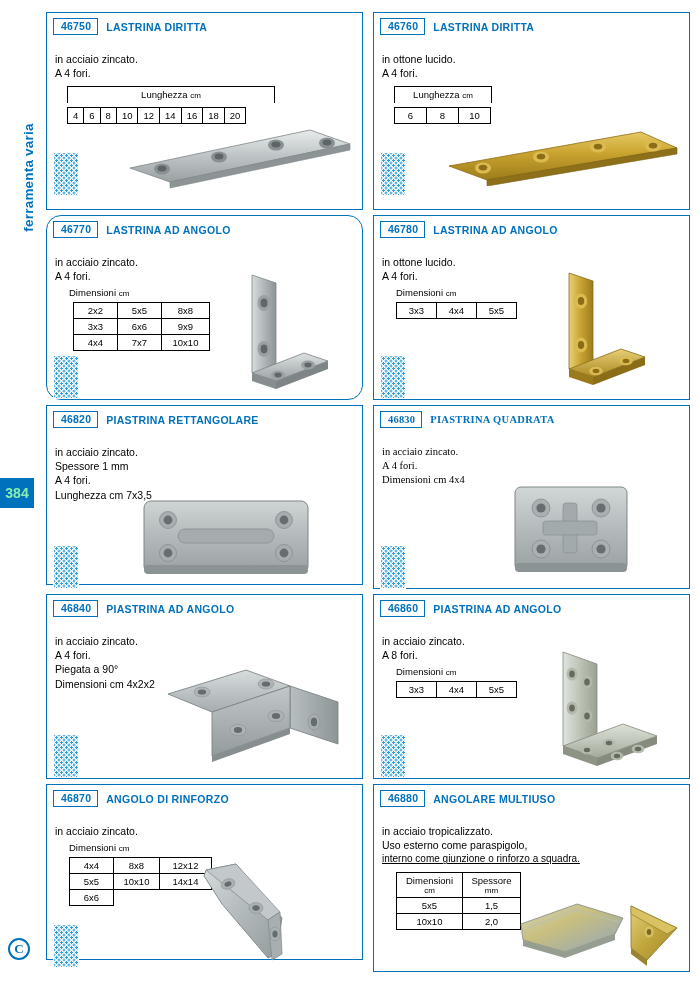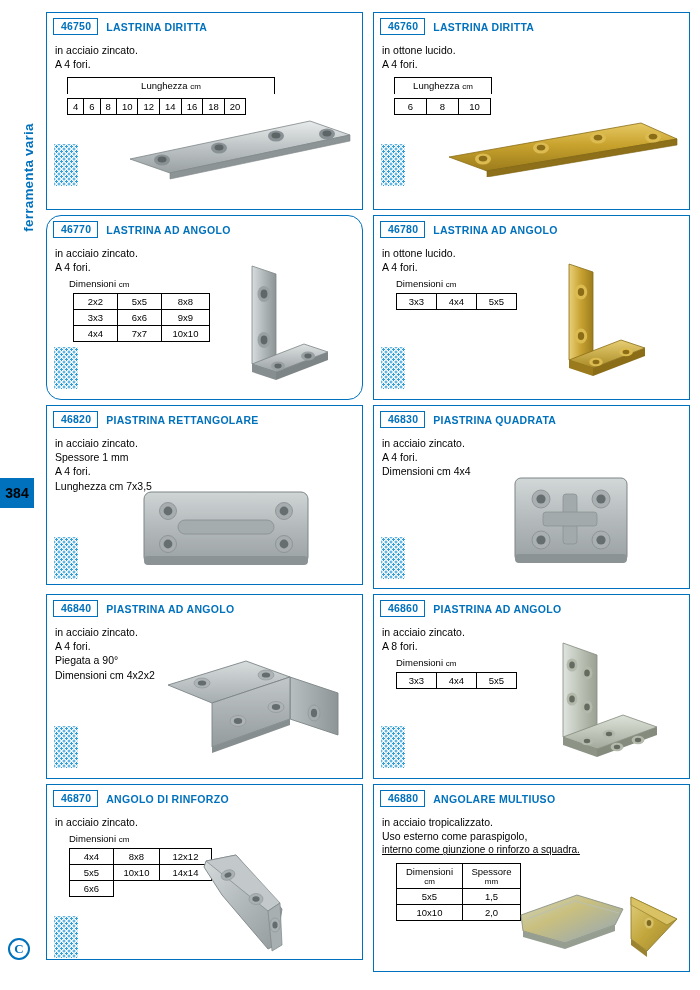--- a/index.html
+++ b/index.html
@@ -32,21 +32,21 @@
     letter-spacing: 0.2px;
     white-space: nowrap;
   }
   #page-number-tab {
     position: absolute;
     left: 0;
     top: 478px;
     width: 34px;
     height: 30px;
     background: #0071bc;
-    color: #000000;
+    color: #86efac;
     font-size: 14px;
     font-weight: bold;
     display: flex;
     align-items: center;
     justify-content: center;
   }
   #publisher-logo {
     position: absolute;
     left: 8px;
     top: 938px;
@@ -104,21 +104,21 @@
   }
   .card-body {
     position: relative;
     padding: 0 6px 6px 6px;
     min-height: 150px;
   }
   .desc {
     font-size: 10.5px;
     color: #000;
     line-height: 1.35;
-    margin: 4px 0 4px 2px;
+    margin: 13px 0 4px 2px;
   }
   .desc div { white-space: nowrap; }
 
   
   .meas-table {
     border-collapse: collapse;
     margin: 4px 0 0 14px;
     font-size: 9.5px;
   }
   .meas-table td, .meas-table th {
@@ -443,21 +443,21 @@
             <circle cx="30" cy="58" r="8.5" fill="#a8aeaf" stroke="#868e90" stroke-width="0.8"></circle>
             <circle cx="30" cy="58" r="4.4" fill="#666e70"></circle>
             <circle cx="146" cy="58" r="8.5" fill="#a8aeaf" stroke="#868e90" stroke-width="0.8"></circle>
             <circle cx="146" cy="58" r="4.4" fill="#666e70"></circle>
           </g>
         </svg>
       </div>
     </div>
   </div>
 
-  <div class="card" style="height:184px;">
+  <div class="card" style="height:184px;font-family:Liberation Serif, serif;">
     <div class="card-header">
       <span class="code-box">46830</span>
       <span class="card-title">PIASTRINA QUADRATA</span>
     </div>
     <div class="card-body">
       <div class="desc">
         <div>in acciaio zincato.</div>
         <div>A 4 fori.</div>
         <div>Dimensioni cm 4x4</div>
       </div>

